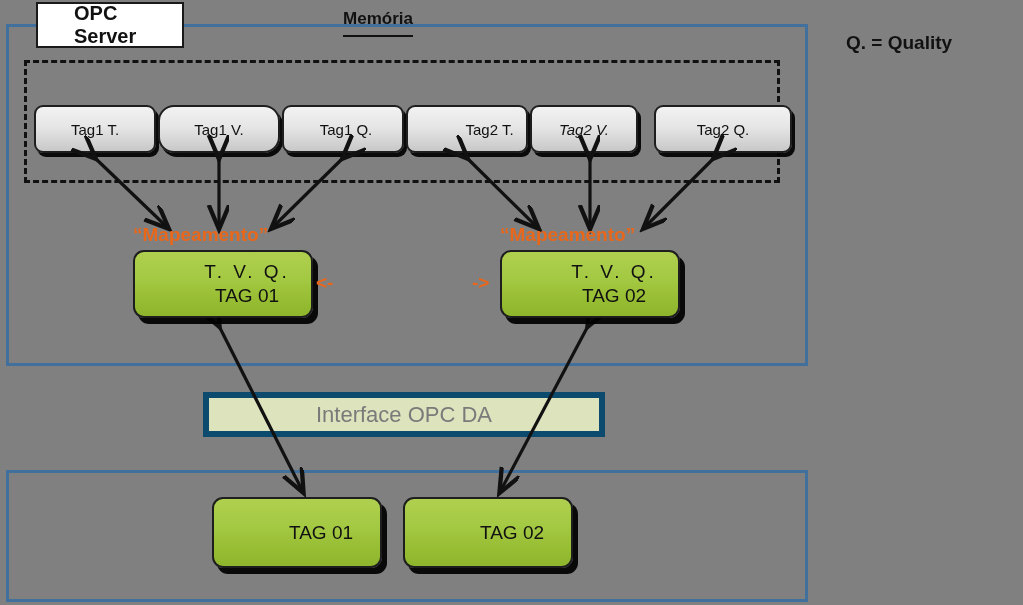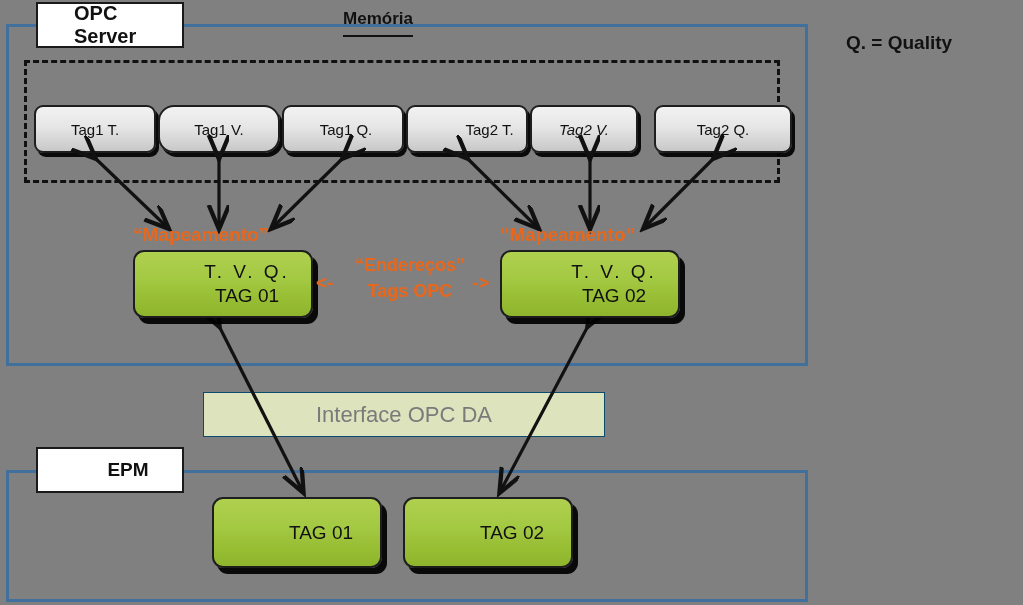--- a/index.html
+++ b/index.html
@@ -188,21 +188,21 @@
   }
 
   
   #interface-bar {
     position: absolute;
     left: 203px;
     top: 392px;
     width: 402px;
     height: 45px;
     background: #DCE3BD;
-    border: 1px solid #0c4a6e;
+    border: 6px solid #0c4a6e;
     box-sizing: border-box;
     display: flex;
     align-items: center;
     justify-content: center;
     font-size: 22px;
     color: #7A7A7A;
     z-index: 3;
   }
 
   
@@ -272,35 +272,30 @@
   <div class="green-box gb-mid" style="left:133px; top:250px;">
     <div class="line line-top">T.   V.   Q.</div>
     <div class="line">TAG 01</div>
   </div>
   <div class="green-box gb-mid" style="left:500px; top:250px;">
     <div class="line line-top">T.   V.   Q.</div>
     <div class="line">TAG 02</div>
   </div>
 
   <div class="orange" id="addr-arrow-left">&lt;-</div>
-  <div class="orange" id="addr-block">
-    <div>“Endereços”</div>
-    <div>Tags OPC</div>
-  </div>
   <div class="orange" id="addr-arrow-right">-&gt;</div>
 
   <div id="interface-bar">Interface OPC DA</div>
 
   <div class="green-box gb-bottom" style="left:212px; top:497px;">
     <div class="line">TAG 01</div>
   </div>
   <div class="green-box gb-bottom" style="left:403px; top:497px;">
     <div class="line">TAG 02</div>
   </div>
 
   <div class="title-box" id="title-opc">OPC Server</div>
-  <div class="title-box" id="title-epm">EPM</div>
 
   <div id="legend">
     <div class="legend-row">Q. = Quality</div>
   </div>
 
 </div>
 
 </body></html>

